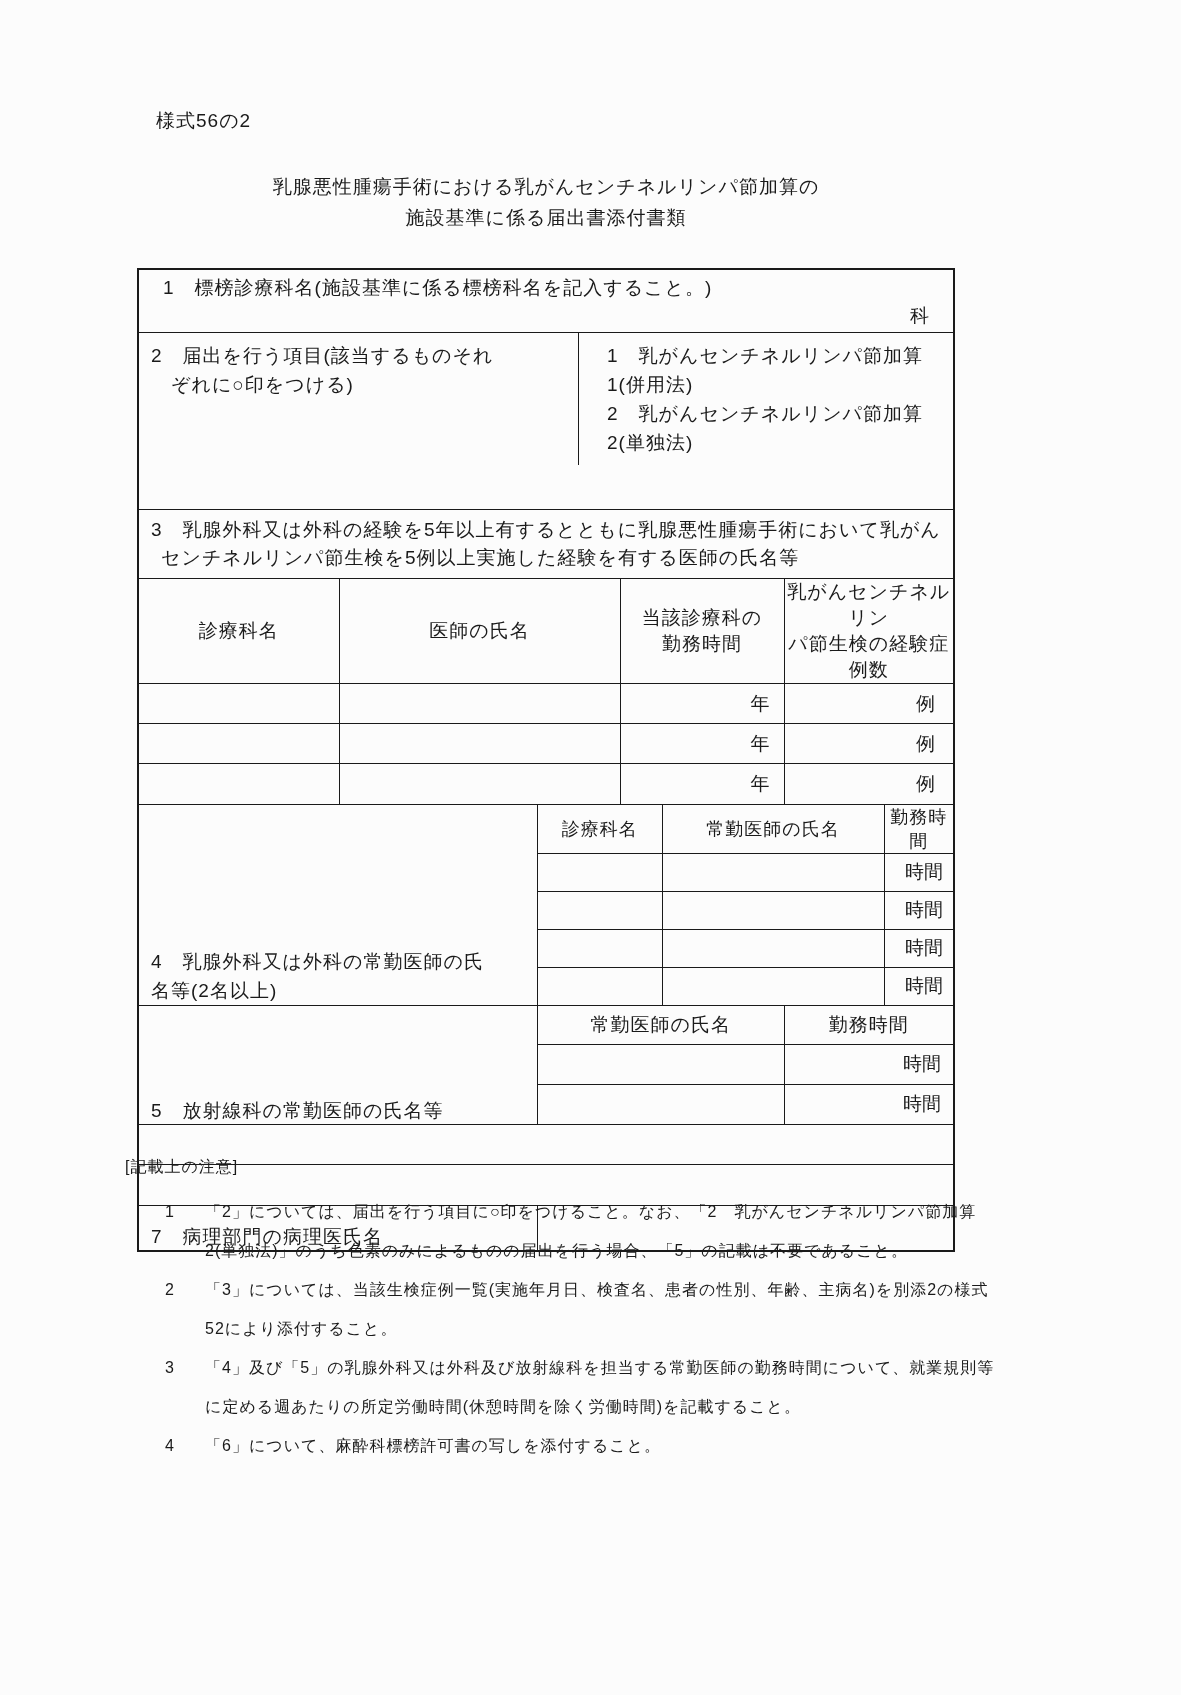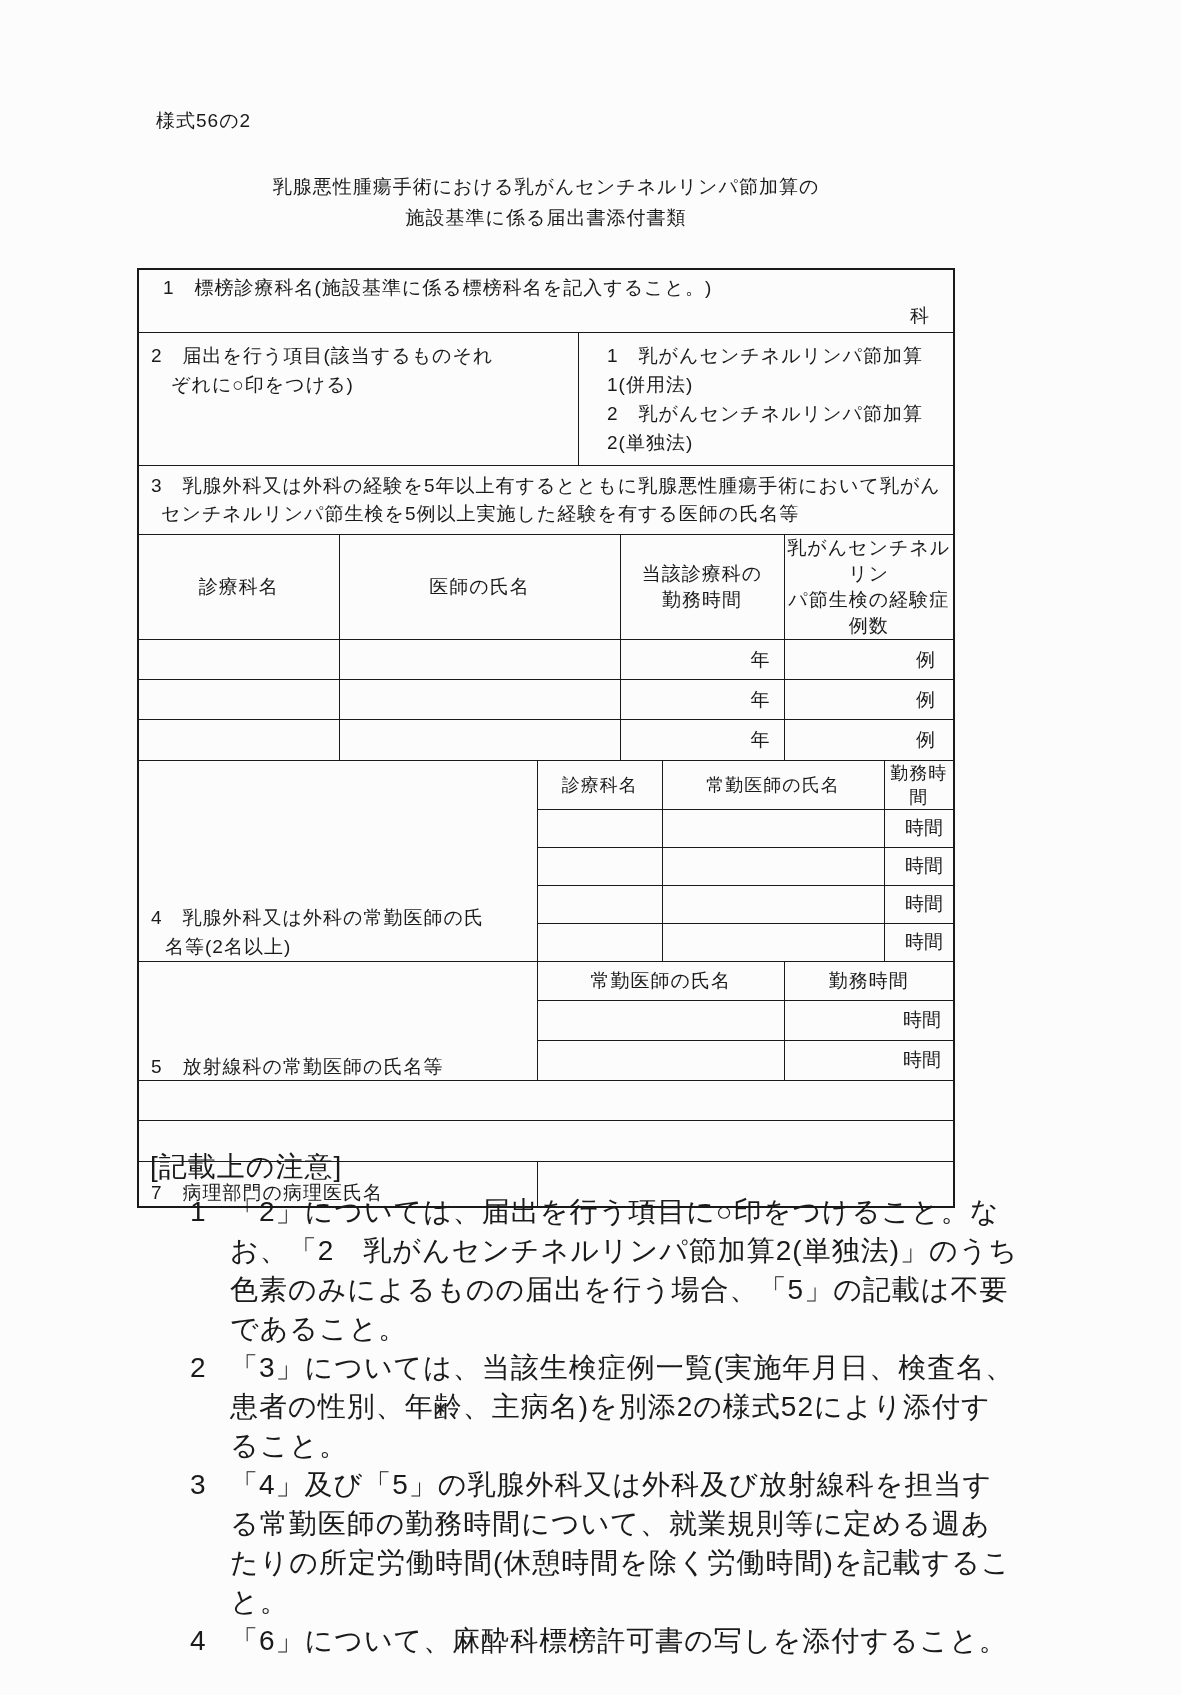--- a/index.html
+++ b/index.html
@@ -56,21 +56,21 @@
   .s1-unit { display: block; text-align: right; padding-right: 24px; line-height: 28px; }
 
   
   .s2 { min-height: 74px; }
   .s2-left { width: 440px; padding: 8px 6px 8px 12px; line-height: 29px; letter-spacing: 1px; }
   .s2-line2 { display: block; margin-left: 20px; }
   .s2-right { padding: 8px 6px 8px 28px; line-height: 29px; letter-spacing: 1px; }
   .s2-option { display: block; }
 
   
-  .s3band { padding: 6px 8px 6px 12px; line-height: 28px; letter-spacing: 1px; }
+  .s3band { padding: 6px 8px 6px 12px; line-height: 28px; letter-spacing: 1px; margin-top: 44px; }
   .s3band-line2 { display: block; margin-left: 10px; }
 
   
   table { border-collapse: collapse; width: 100%; table-layout: fixed; }
   th { font-weight: normal; text-align: center; letter-spacing: 1px; }
   th, td { border-left: 1px solid #1a1a1a; vertical-align: middle; }
   th:first-child, td:first-child { border-left: none; }
   thead th { border-bottom: 1px solid #1a1a1a; }
   tbody tr td { border-bottom: 1px solid #1a1a1a; }
   tbody tr:last-child td { border-bottom: none; }
@@ -80,21 +80,21 @@
   .t3 tbody td { height: 40px; }
   .t3 .col-dept  { width: 200px; }
   .t3 .col-name  { width: 281px; }
   .t3 .col-years { width: 164px; }
   .unit-right { text-align: right; padding-right: 14px; }
   .t3 td.case-cell { padding-right: 18px; }
 
   
   .s4-left, .s56-left { width: 399px; display: flex; align-items: flex-end; padding-left: 12px; }
   .s4-label { line-height: 29px; letter-spacing: 1px; }
-  .s4-label-line2 { display: block; margin-left: 14px; }
+  .s4-label-line2 { display: block; }
   .t4 thead th { height: 38px; font-size: 18px; }
   .t4 tbody td { height: 38px; }
   .t4 .col-dept { width: 124px; }
   .t4 .col-name { width: 222px; }
   .t4 td.hour-cell { padding-right: 10px; }
 
   
   .t5 thead th { height: 38px; }
   .t5 tbody td { height: 40px; }
   .t5 .col-name { width: 246px; }
@@ -103,24 +103,24 @@
   
   .s6-right { display: flex; flex-direction: column; }
   .s6-row { height: 40px; }
   .s6-row:first-child { border-bottom: 1px solid #1a1a1a; }
   .s7 { height: 45px; }
   .label-center { letter-spacing: 1px; }
 
   
   .notes {
     position: absolute;
-    left: 150px;
+    left: 125px;
     top: 1150px;
     width: 880px;
-    font-size: 28px;
+    font-size: 16px;
     letter-spacing: 1px;
   }
   .notes-heading { line-height: 34px; }
   .notes-list { margin-top: 8px; }
   .note-item {
     position: relative;
     margin-left: 40px;
     padding-left: 40px;
     width: 830px;
     line-height: 39px;

